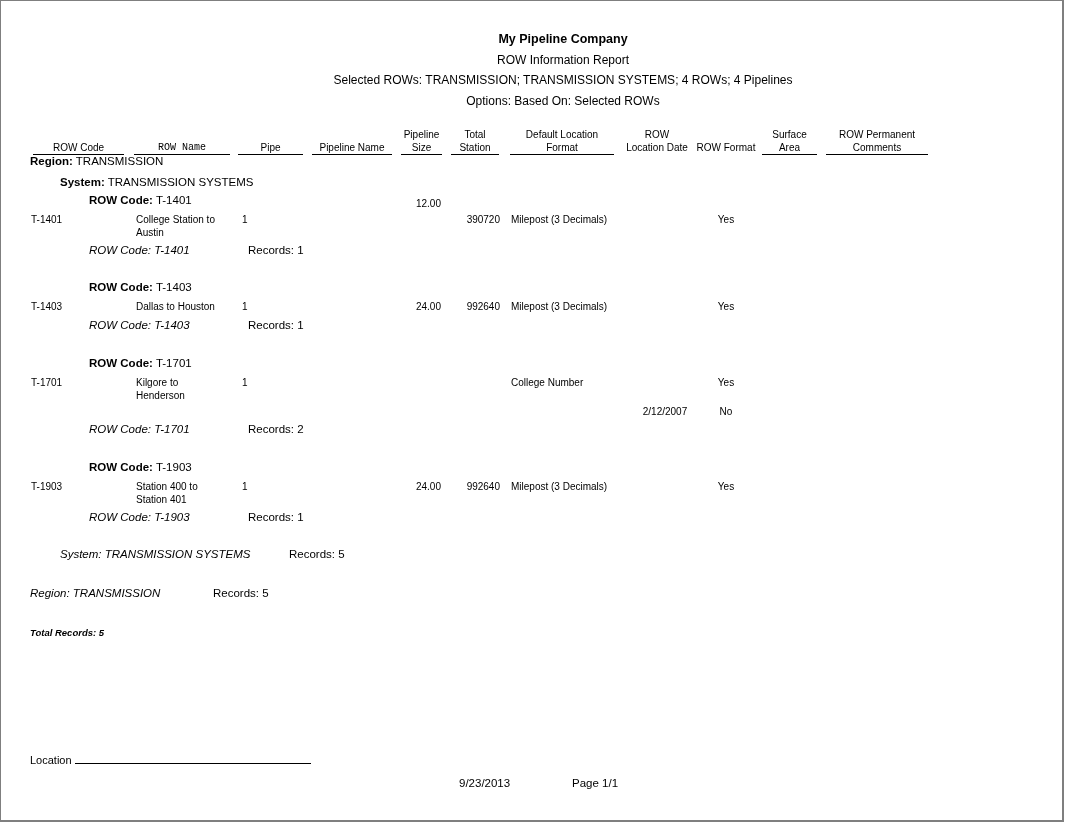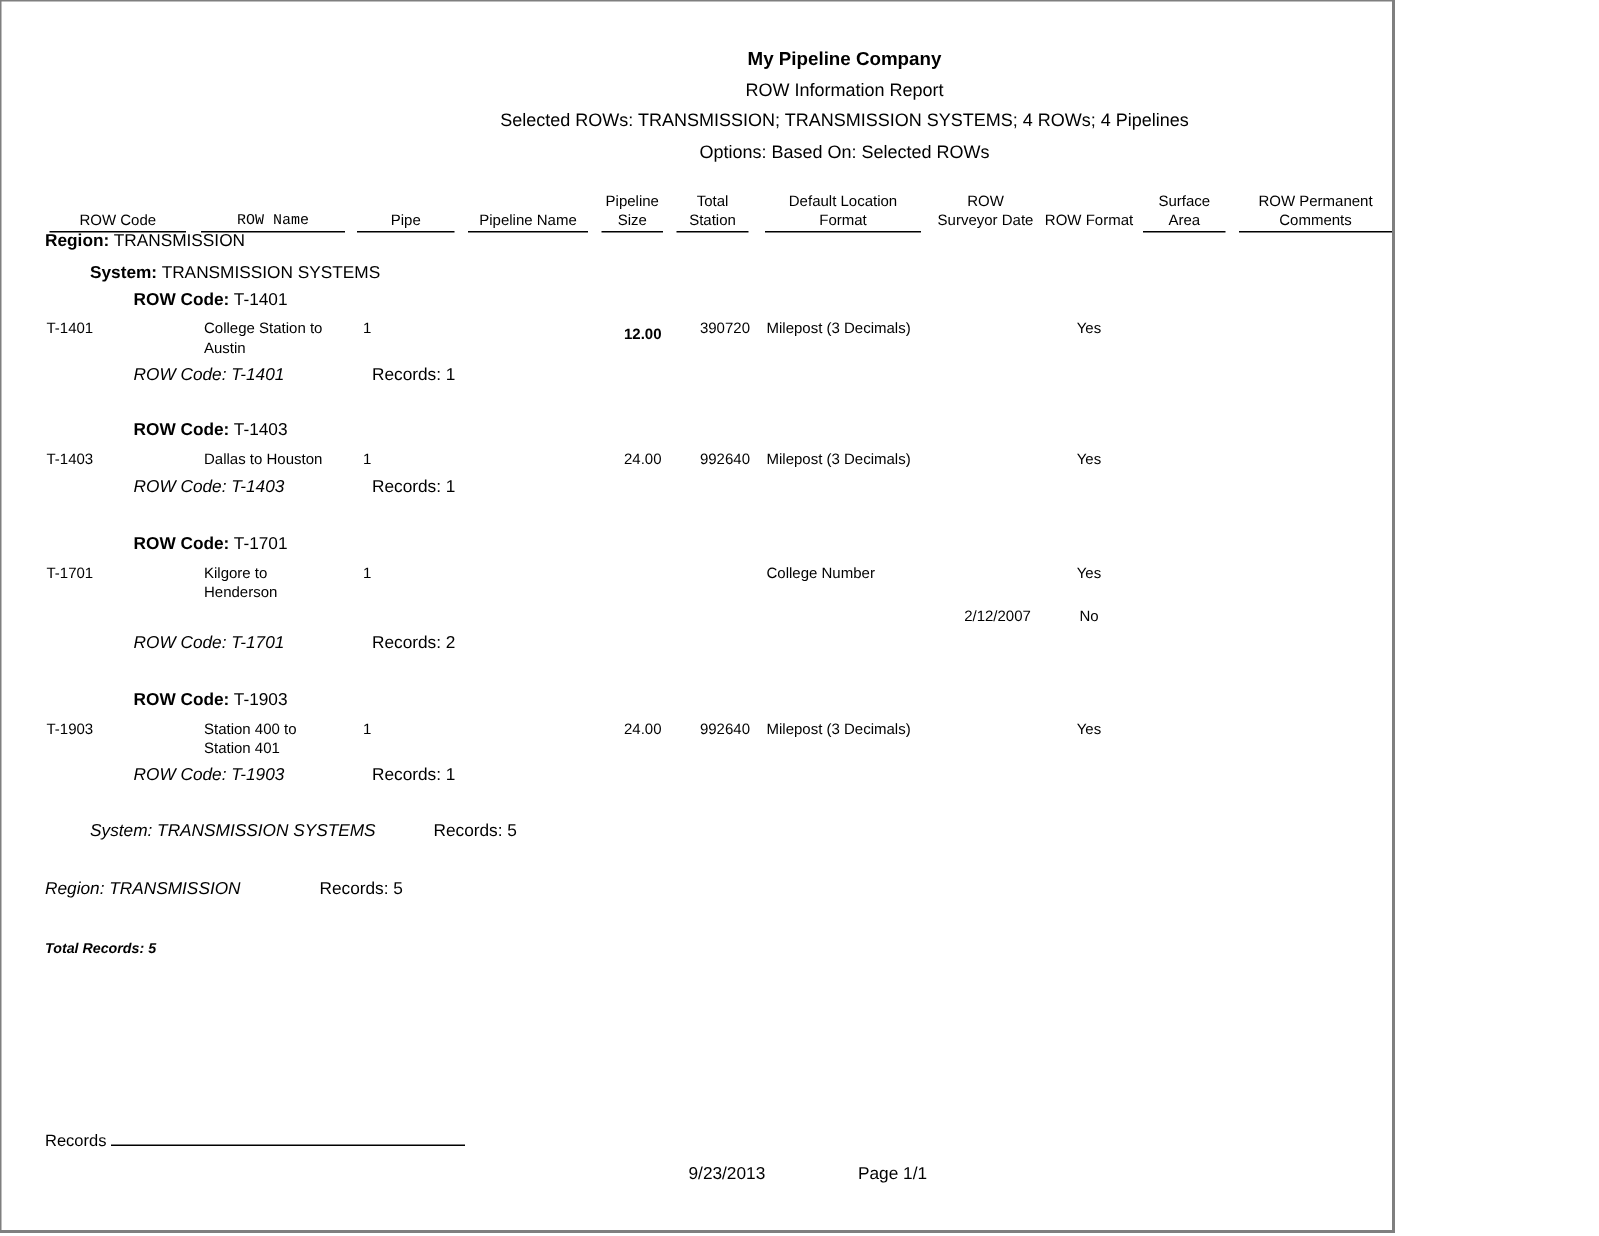--- a/index.html
+++ b/index.html
@@ -1,18 +1,18 @@
 <!DOCTYPE html>
 <html><head>
   <meta charset="utf-8">
   <style>
     html, body { margin: 0; padding: 0; background: #ffffff; }
     body { width: 1066px; height: 824px; position: relative; overflow: hidden;
            font-family: "Liberation Sans", sans-serif; color: #000; }
-    .page { position: absolute; left: 0; top: 0; width: 930px; height: 822px;
+    .page { position: absolute; left: 0; top: 0; width: 1064px; height: 822px;
             border: 1px solid #7f7f7f; border-width: 1px 2px 2px 1px; box-sizing: border-box; background: #fff; }
     .abs { position: absolute; white-space: nowrap; }
     .center { position: absolute; left: 0; width: 1124px; text-align: center; }
     .title { top: 31px; font-size: 12.5px; font-weight: bold; }
     .sub { font-size: 12px; }
     .hdr { position: absolute; font-size: 10px; text-align: center; line-height: 13px; }
     .hdr.ul { border-bottom: 1px solid #000; }
     .cell { position: absolute; font-size: 10px; line-height: 13px; }
     .grp { font-size: 11.5px; }
     .b { font-weight: bold; }
@@ -53,21 +53,21 @@
     <div class="hdr ul" style="left:450px;top:127px;width:48px;">
         <div>Total</div>
         <div>Station</div>
       </div>
     <div class="hdr ul" style="left:509px;top:127px;width:104px;">
         <div>Default Location</div>
         <div>Format</div>
       </div>
     <div class="hdr" style="left:620px;top:127px;width:72px;text-align:center;">
         <div>ROW</div>
-        <div>Surveyor Date</div>
+        <div>Location Date</div>
       </div>
     <div class="hdr" style="left:695px;top:127px;width:60px;">
         <div>&nbsp;</div>
         <div>ROW Format</div>
       </div>
     <div class="hdr ul" style="left:761px;top:127px;width:55px;">
         <div>Surface</div>
         <div>Area</div>
       </div>
     <div class="hdr ul" style="left:825px;top:127px;width:102px;">
@@ -85,21 +85,21 @@
 
   <div>
     <div class="abs grp" style="left:88px;top:193px;"><span class="b">ROW Code:</span> <span>T-1401</span></div>
     <div>
       <div class="cell" style="left:30px;top:212px;">T-1401</div>
       <div class="cell" style="left:135px;top:212px;">
           <div>College Station to</div>
           <div>Austin</div>
         </div>
       <div class="cell" style="left:241px;top:212px;">1</div>
-      <div class="cell" style="left:400px;top:216px;width:40px;text-align:right;font-weight:bold;">12.00</div>
+      <div class="cell" style="left:400px;top:196px;width:40px;text-align:right;">12.00</div>
       <div class="cell" style="left:450px;top:212px;width:49px;text-align:right;">390720</div>
       <div class="cell" style="left:510px;top:212px;">Milepost (3 Decimals)</div>
       <div class="cell" style="left:695px;top:212px;width:60px;text-align:center;">Yes</div>
     </div>
     <div class="abs grp i" style="left:88px;top:243px;">ROW Code: T-1401</div>
     <div class="abs grp" style="left:247px;top:243px;">Records: 1</div>
   </div>
 
   <div>
     <div class="abs grp" style="left:88px;top:280px;"><span class="b">ROW Code:</span> <span>T-1403</span></div>
@@ -156,19 +156,19 @@
 
   <div class="abs grp i" style="left:59px;top:547px;">System: TRANSMISSION SYSTEMS</div>
   <div class="abs grp" style="left:288px;top:547px;">Records: 5</div>
 
   <div class="abs grp i" style="left:29px;top:586px;">Region: TRANSMISSION</div>
   <div class="abs grp" style="left:212px;top:586px;">Records: 5</div>
 
   <div class="abs b i" style="left:29px;top:626px;font-size:9.5px;">Total Records: 5</div>
 
   <div class="abs" style="left:29px;top:752px;font-size:11px;">
-    <span>Records</span>
+    <span>Location</span>
     <span class="sig-line"></span>
   </div>
 
   <div class="abs grp" style="left:458px;top:776px;">9/23/2013</div>
   <div class="abs grp" style="left:571px;top:776px;">Page 1/1</div>
 </div>
 
 </body></html>

